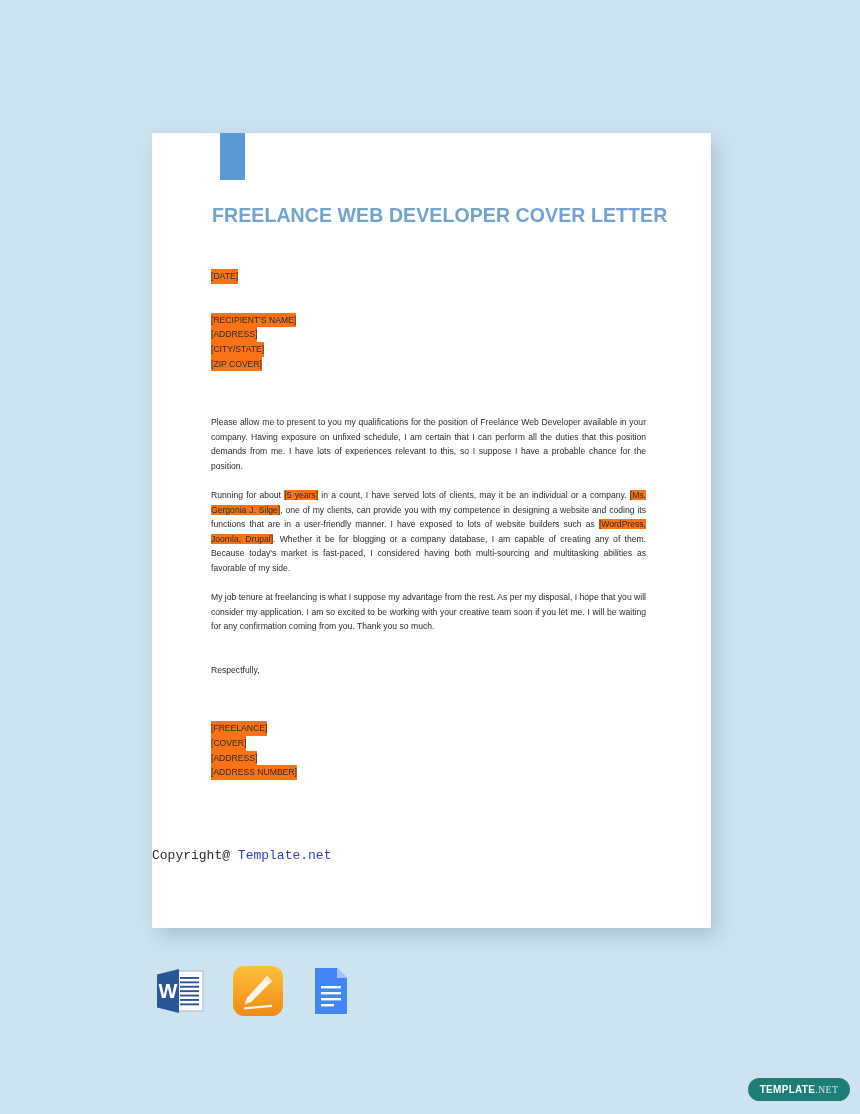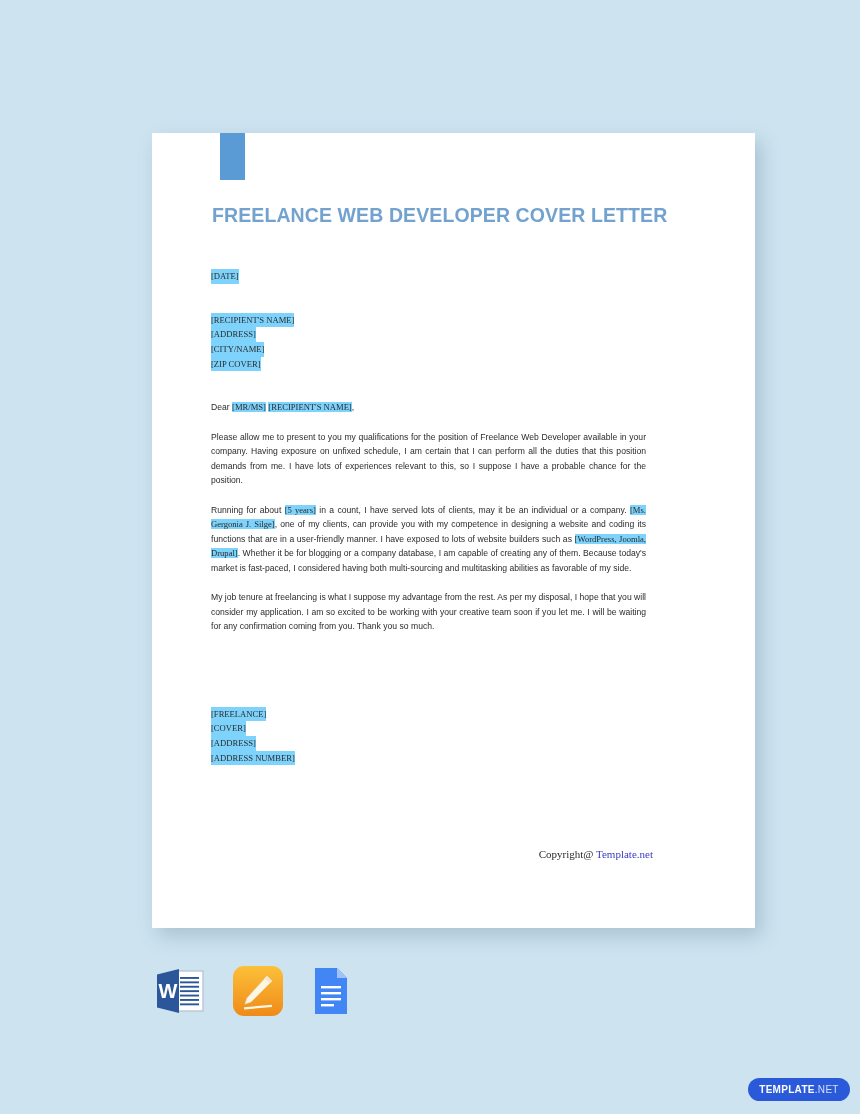--- a/index.html
+++ b/index.html
@@ -13,21 +13,21 @@
     font-family: "Liberation Sans", sans-serif;
     overflow: hidden;
     position: relative;
   }
 
   
   .page {
     position: absolute;
     left: 152px;
     top: 133px;
-    width: 603px;
+    width: 559px;
     height: 795px;
     background: #ffffff;
     box-shadow: 6px 8px 18px rgba(80,110,130,0.28);
     overflow: hidden;
   }
 
   .accent-bar {
     position: absolute;
     left: 68px;
     top: 0px;
@@ -52,46 +52,44 @@
     left: 59px;
     top: 136px;
     width: 435px;
     font-size: 8.6px;
     line-height: 14.6px;
     color: #2b2b2b;
     text-align: justify;
   }
 
   .hl {
-    background: #7dd3fc;
+    background: #f97316;
     color: #2b2b2b;
-    font-family: Liberation Serif, serif;
   }
 
   .blk { margin: 0; }
   .spacer-sm   { height: 14.6px; }
   .spacer-md   { height: 14.6px; }
 
   .addr-line, .sig-line {
     display: block;
     width: -moz-fit-content;
     width: fit-content;
   }
 
   .para { margin: 0 0 0 0; }
 
   .copyright {
     position: absolute;
     left: 0;
     top: 715px;
     width: 501px;
-    text-align: right;
-    font-size: 11px;
+    font-size: 13px;
     color: #2b2b2b;
-    font-family: Liberation Serif, serif;
+    font-family: Liberation Mono, monospace;
   }
   .copyright .link {
     color: #3b3bc4;
   }
 
   
   .icon-row {
     position: absolute;
     left: 152px;
     top: 963px;
@@ -109,31 +107,31 @@
   .icon-gdocs { left: 150px; }
 
   
   .watermark {
     position: absolute;
     left: 748px;
     top: 1078px;
     width: 102px;
     height: 23px;
     border-radius: 12px;
-    background: #1d4ed8;
+    background: #0f766e;
     color: #ffffff;
     font-size: 10px;
     letter-spacing: 0.3px;
     display: flex;
     align-items: center;
     justify-content: center;
     opacity: 0.92;
   }
   .watermark .wm-strong { font-weight: bold; }
-  .watermark .wm-light  { font-weight: normal; opacity: 0.82; }
+  .watermark .wm-light  { font-weight: normal; opacity: 0.82; font-family: Liberation Serif, serif; }
 </style>
 </head>
 <body>
 
 <div class="page">
 
   <div class="accent-bar"></div>
 
   <div class="doc-title">FREELANCE WEB DEVELOPER COVER LETTER</div>
 
@@ -142,46 +140,44 @@
     <div class="blk">
       <span class="hl addr-line">[DATE]</span>
     </div>
 
     <div class="spacer-sm"></div>
     <div class="spacer-sm"></div>
 
     <div class="blk">
       <span class="hl addr-line">[RECIPIENT'S NAME]</span>
       <span class="hl addr-line">[ADDRESS]</span>
-      <span class="hl addr-line">[CITY/NAME]</span>
+      <span class="hl addr-line">[CITY/STATE]</span>
       <span class="hl addr-line">[ZIP COVER]</span>
     </div>
 
     <div class="spacer-md"></div>
     <div class="spacer-md"></div>
 
-    <div class="blk">
-      <span>Dear </span><span class="hl">[MR/MS]</span> <span class="hl">[RECIPIENT'S NAME]</span><span>,</span>
-    </div>
 
     <div class="spacer-md"></div>
 
     <p class="para">Please allow me to present to you my qualifications for the position of Freelance Web Developer available in your company. Having exposure on unfixed schedule, I am certain that I can perform all the duties that this position demands from me. I have lots of experiences relevant to this, so I suppose I have a probable chance for the position.</p>
 
     <div class="spacer-md"></div>
 
     <p class="para"><span>Running for about </span><span class="hl">[5 years]</span><span> in a count, I have served lots of clients, may it be an individual or a company. </span><span class="hl">[Ms. Gergonia J. Silge]</span><span>, one of my clients, can provide you with my competence in designing a website and coding its functions that are in a user-friendly manner. I have exposed to lots of website builders such as </span><span class="hl">[WordPress, Joomla, Drupal]</span><span>. Whether it be for blogging or a company database, I am capable of creating any of them. Because today's market is fast-paced, I considered having both multi-sourcing and multitasking abilities as favorable of my side.</span></p>
 
     <div class="spacer-md"></div>
 
     <p class="para">My job tenure at freelancing is what I suppose my advantage from the rest. As per my disposal, I hope that you will consider my application. I am so excited to be working with your creative team soon if you let me. I will be waiting for any confirmation coming from you. Thank you so much.</p>
 
     <div class="spacer-md"></div>
     <div class="spacer-md"></div>
 
+    <div class="blk">Respectfully,</div>
 
     <div class="spacer-md"></div>
     <div class="spacer-md"></div>
     <div class="spacer-md"></div>
 
     <div class="blk">
       <span class="hl sig-line">[FREELANCE]</span>
       <span class="hl sig-line">[COVER]</span>
       <span class="hl sig-line">[ADDRESS]</span>
       <span class="hl sig-line">[ADDRESS NUMBER]</span>

